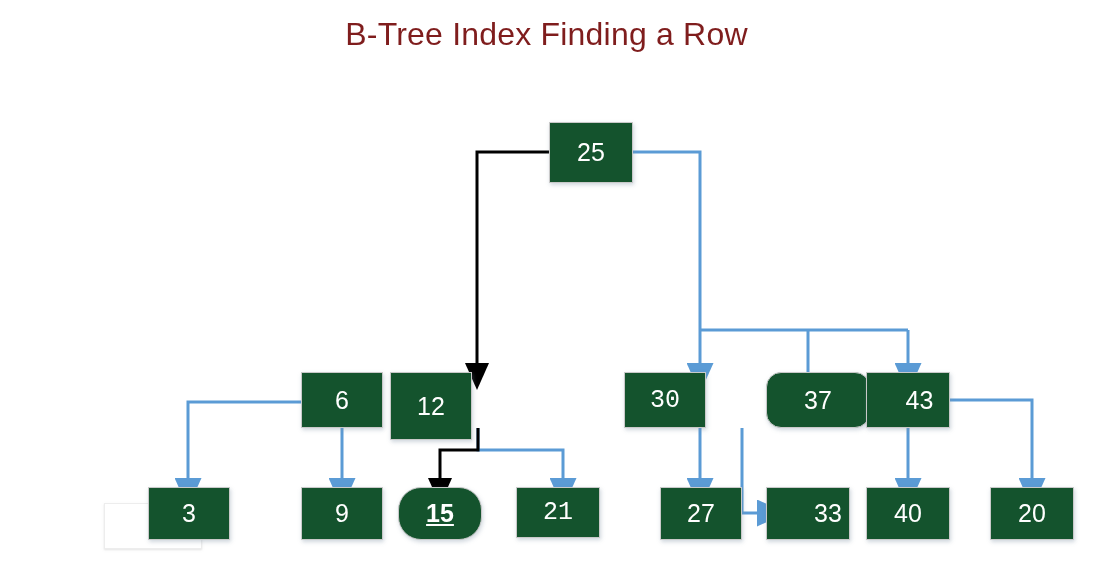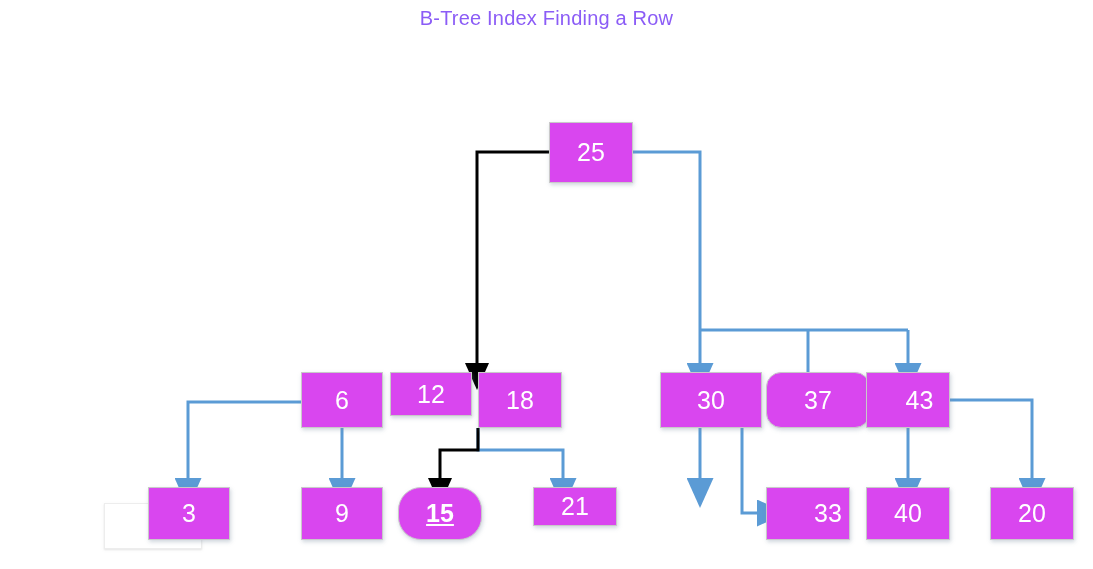--- a/index.html
+++ b/index.html
@@ -13,39 +13,39 @@
   #canvas {
     position: relative;
     width: 1093px;
     height: 569px;
     background: #ffffff;
     overflow: hidden;
   }
   #title {
     position: absolute;
     left: 0;
-    top: 7px;
+    top: 16px;
     width: 1093px;
     text-align: center;
-    font-size: 20px;
-    color: #8b5cf6;
+    font-size: 32px;
+    color: #7f1d1d;
     font-weight: 400;
     letter-spacing: 0.2px;
   }
   #edges {
     position: absolute;
     left: 0;
     top: 0;
     width: 1093px;
     height: 569px;
   }
   .node {
     position: absolute;
     box-sizing: border-box;
-    background: #d946ef;
+    background: #14532d;
     border: 1px solid #c9c9c9;
     box-shadow: 1px 2px 4px rgba(120,140,160,0.35);
     color: #ffffff;
     font-size: 25px;
     display: flex;
     align-items: center;
     justify-content: center;
     line-height: 1;
   }
   .node.target {
@@ -112,28 +112,28 @@
 
       <path d="M478,428 L478,450 L440,450 L440,481" marker-end="url(#arrowBlack)"></path>
     </g>
   </svg>
 
   <div class="notch" style="left:742px; top:386px; width:12px; height:28px;"></div>
 
   <div class="node" style="left:549px; top:122px; width:84px; height:61px;">25</div>
 
   <div class="node" style="left:301px; top:372px; width:82px; height:56px;">6</div>
-  <div class="node" style="left:390px; top:372px; width:82px; height:44px;">12</div>
-  <div class="node" style="left:478px; top:372px; width:84px; height:56px;">18</div>
+  <div class="node" style="left:390px; top:372px; width:82px; height:68px;">12</div>
 
-  <div class="node" style="left:660px; top:372px; width:102px; height:56px;">30</div>
+  <div class="node" style="left:624px; top:372px; width:82px; height:56px;font-family:Liberation Mono, monospace;">30</div>
   <div class="node" style="left:766px; top:372px; width:104px; height:56px;border-radius:15px;">37</div>
   <div class="node" style="left:866px; top:372px; width:84px; height:56px;padding-left:23px;">43</div>
 
   <div class="node" style="left:148px; top:487px; width:82px; height:53px;">3</div>
   <div class="node" style="left:301px; top:487px; width:82px; height:53px;">9</div>
   <div class="node target" style="left:398px; top:487px; width:84px; height:53px;">15</div>
-  <div class="node" style="left:533px; top:487px; width:84px; height:39px;">21</div>
+  <div class="node" style="left:516px; top:487px; width:84px; height:51px;font-family:Liberation Mono, monospace;">21</div>
+  <div class="node" style="left:660px; top:487px; width:82px; height:53px;">27</div>
   <div class="node" style="left:766px; top:487px; width:84px; height:53px;padding-left:40px;">33</div>
   <div class="node" style="left:866px; top:487px; width:84px; height:53px;text-align:center;">40</div>
   <div class="node" style="left:990px; top:487px; width:84px; height:53px;">20</div>
 
 </div>
 
 </body></html>

